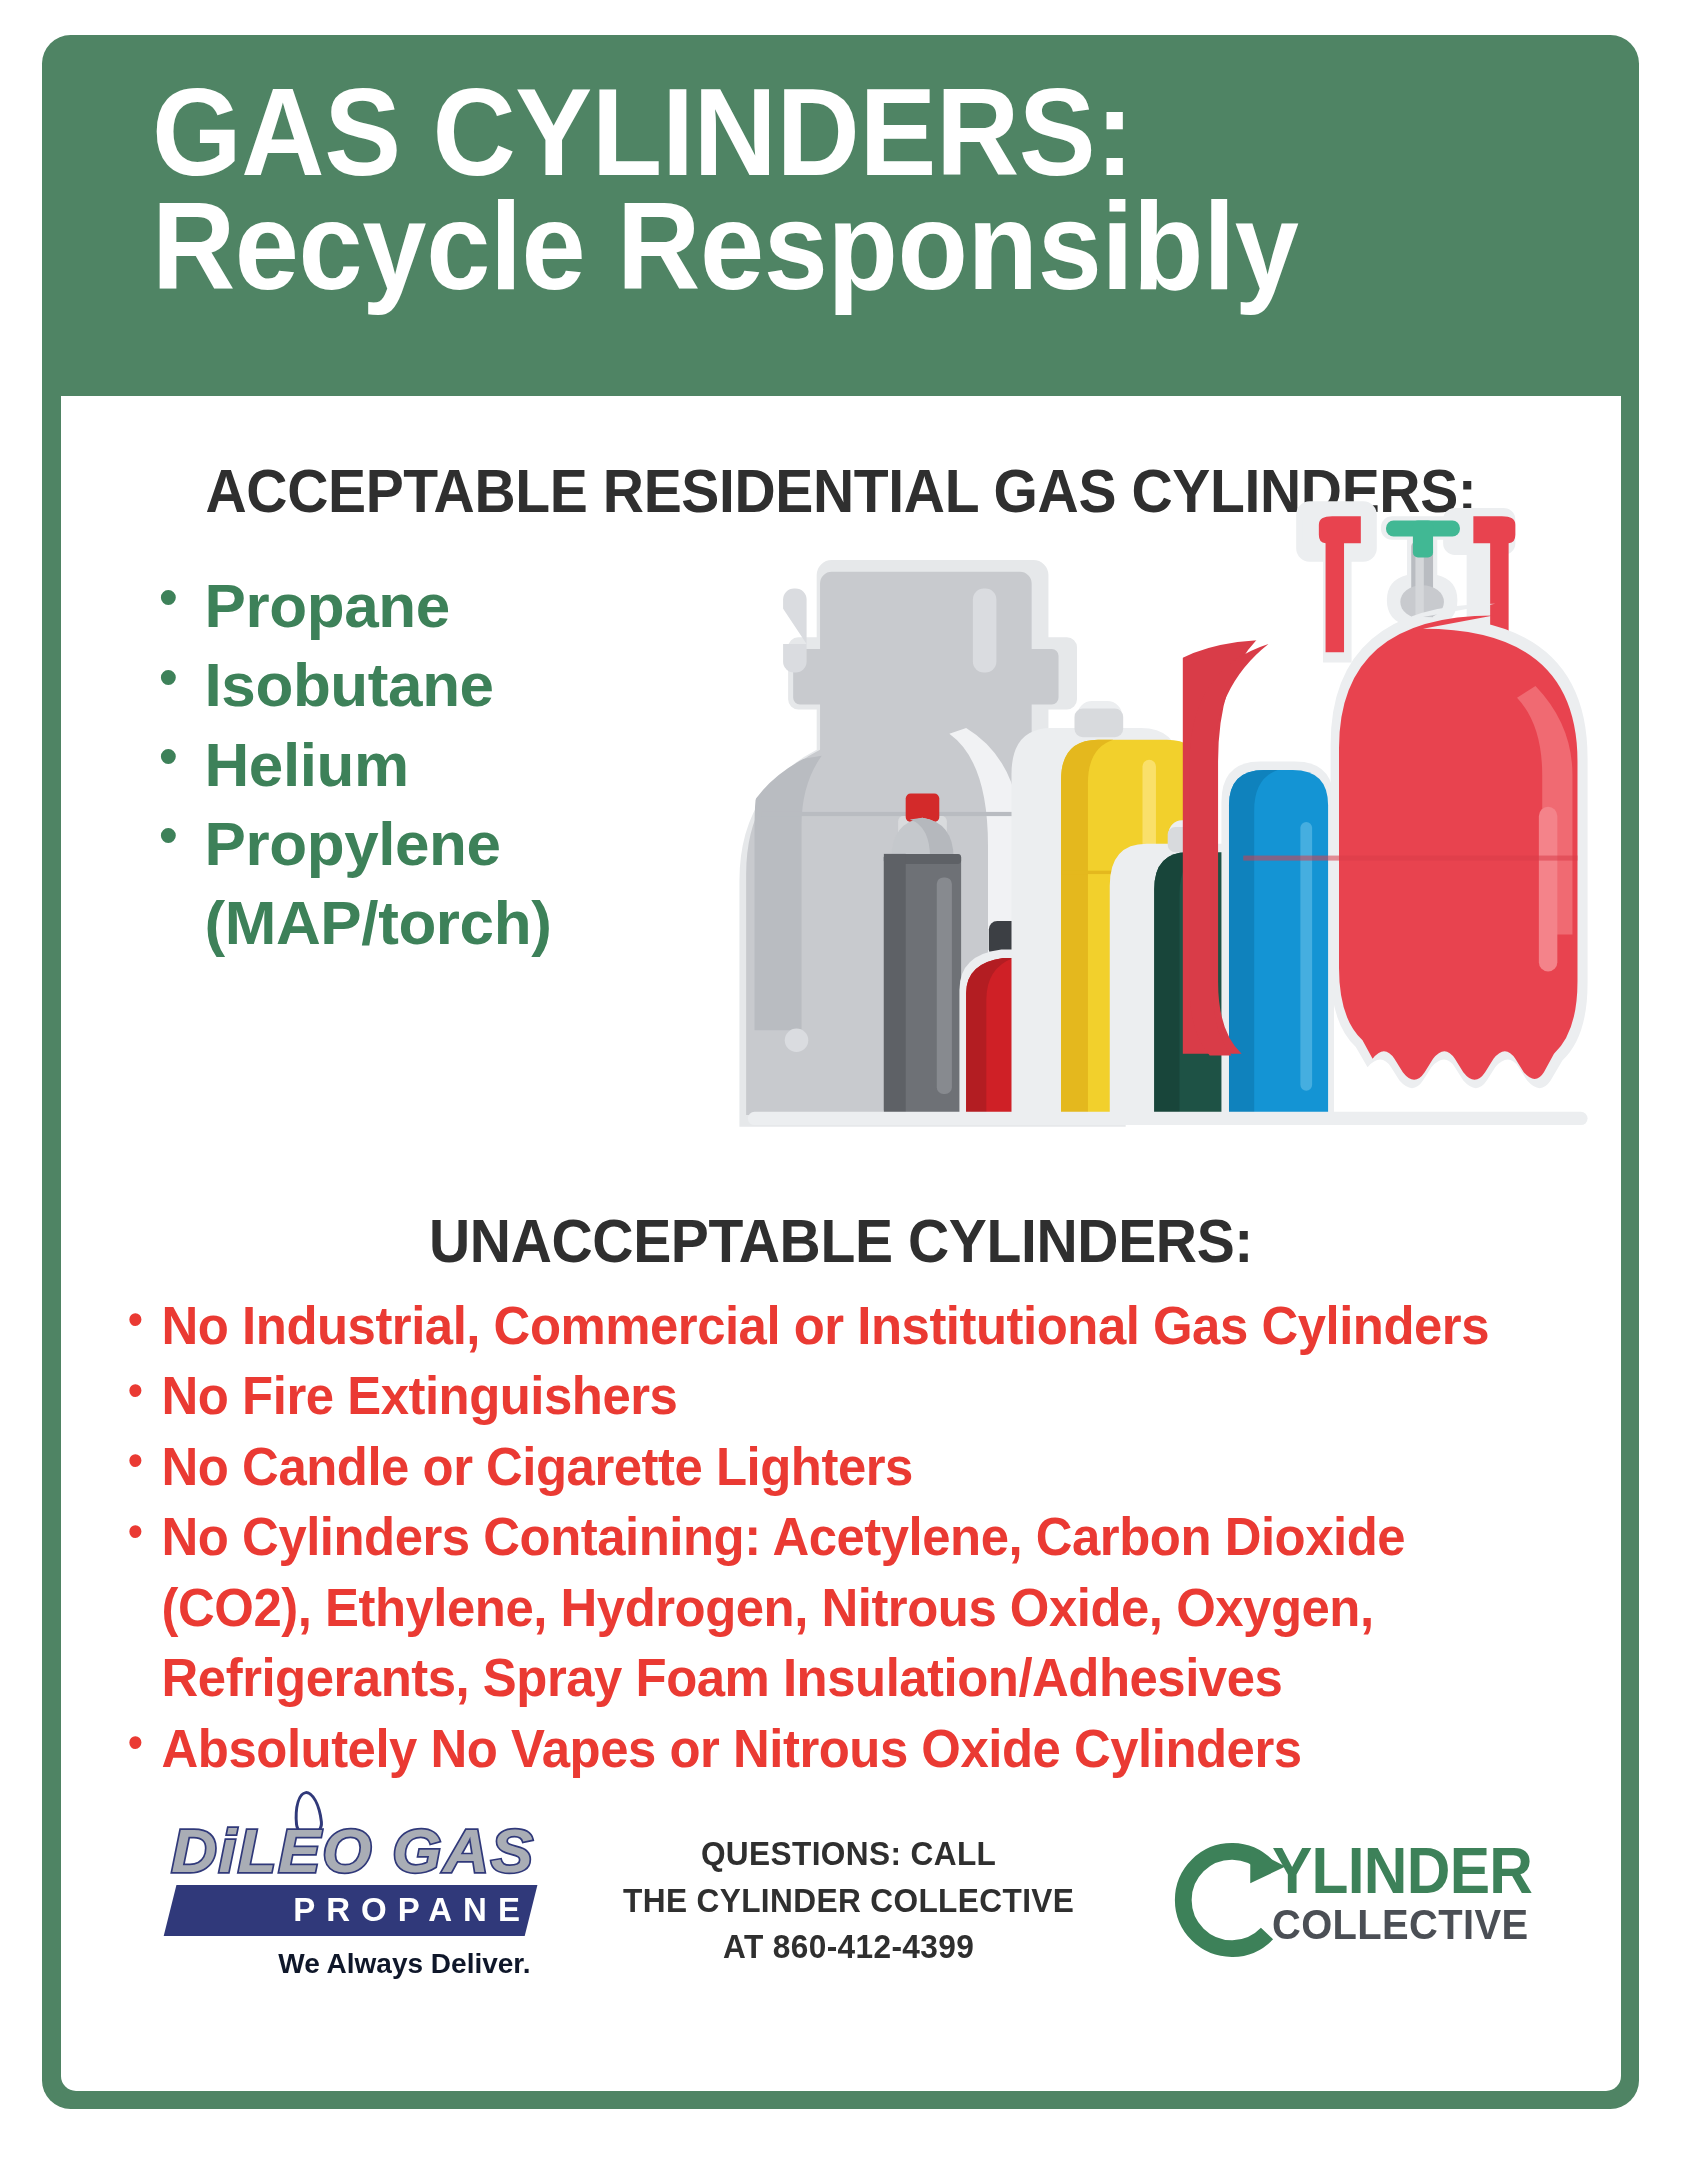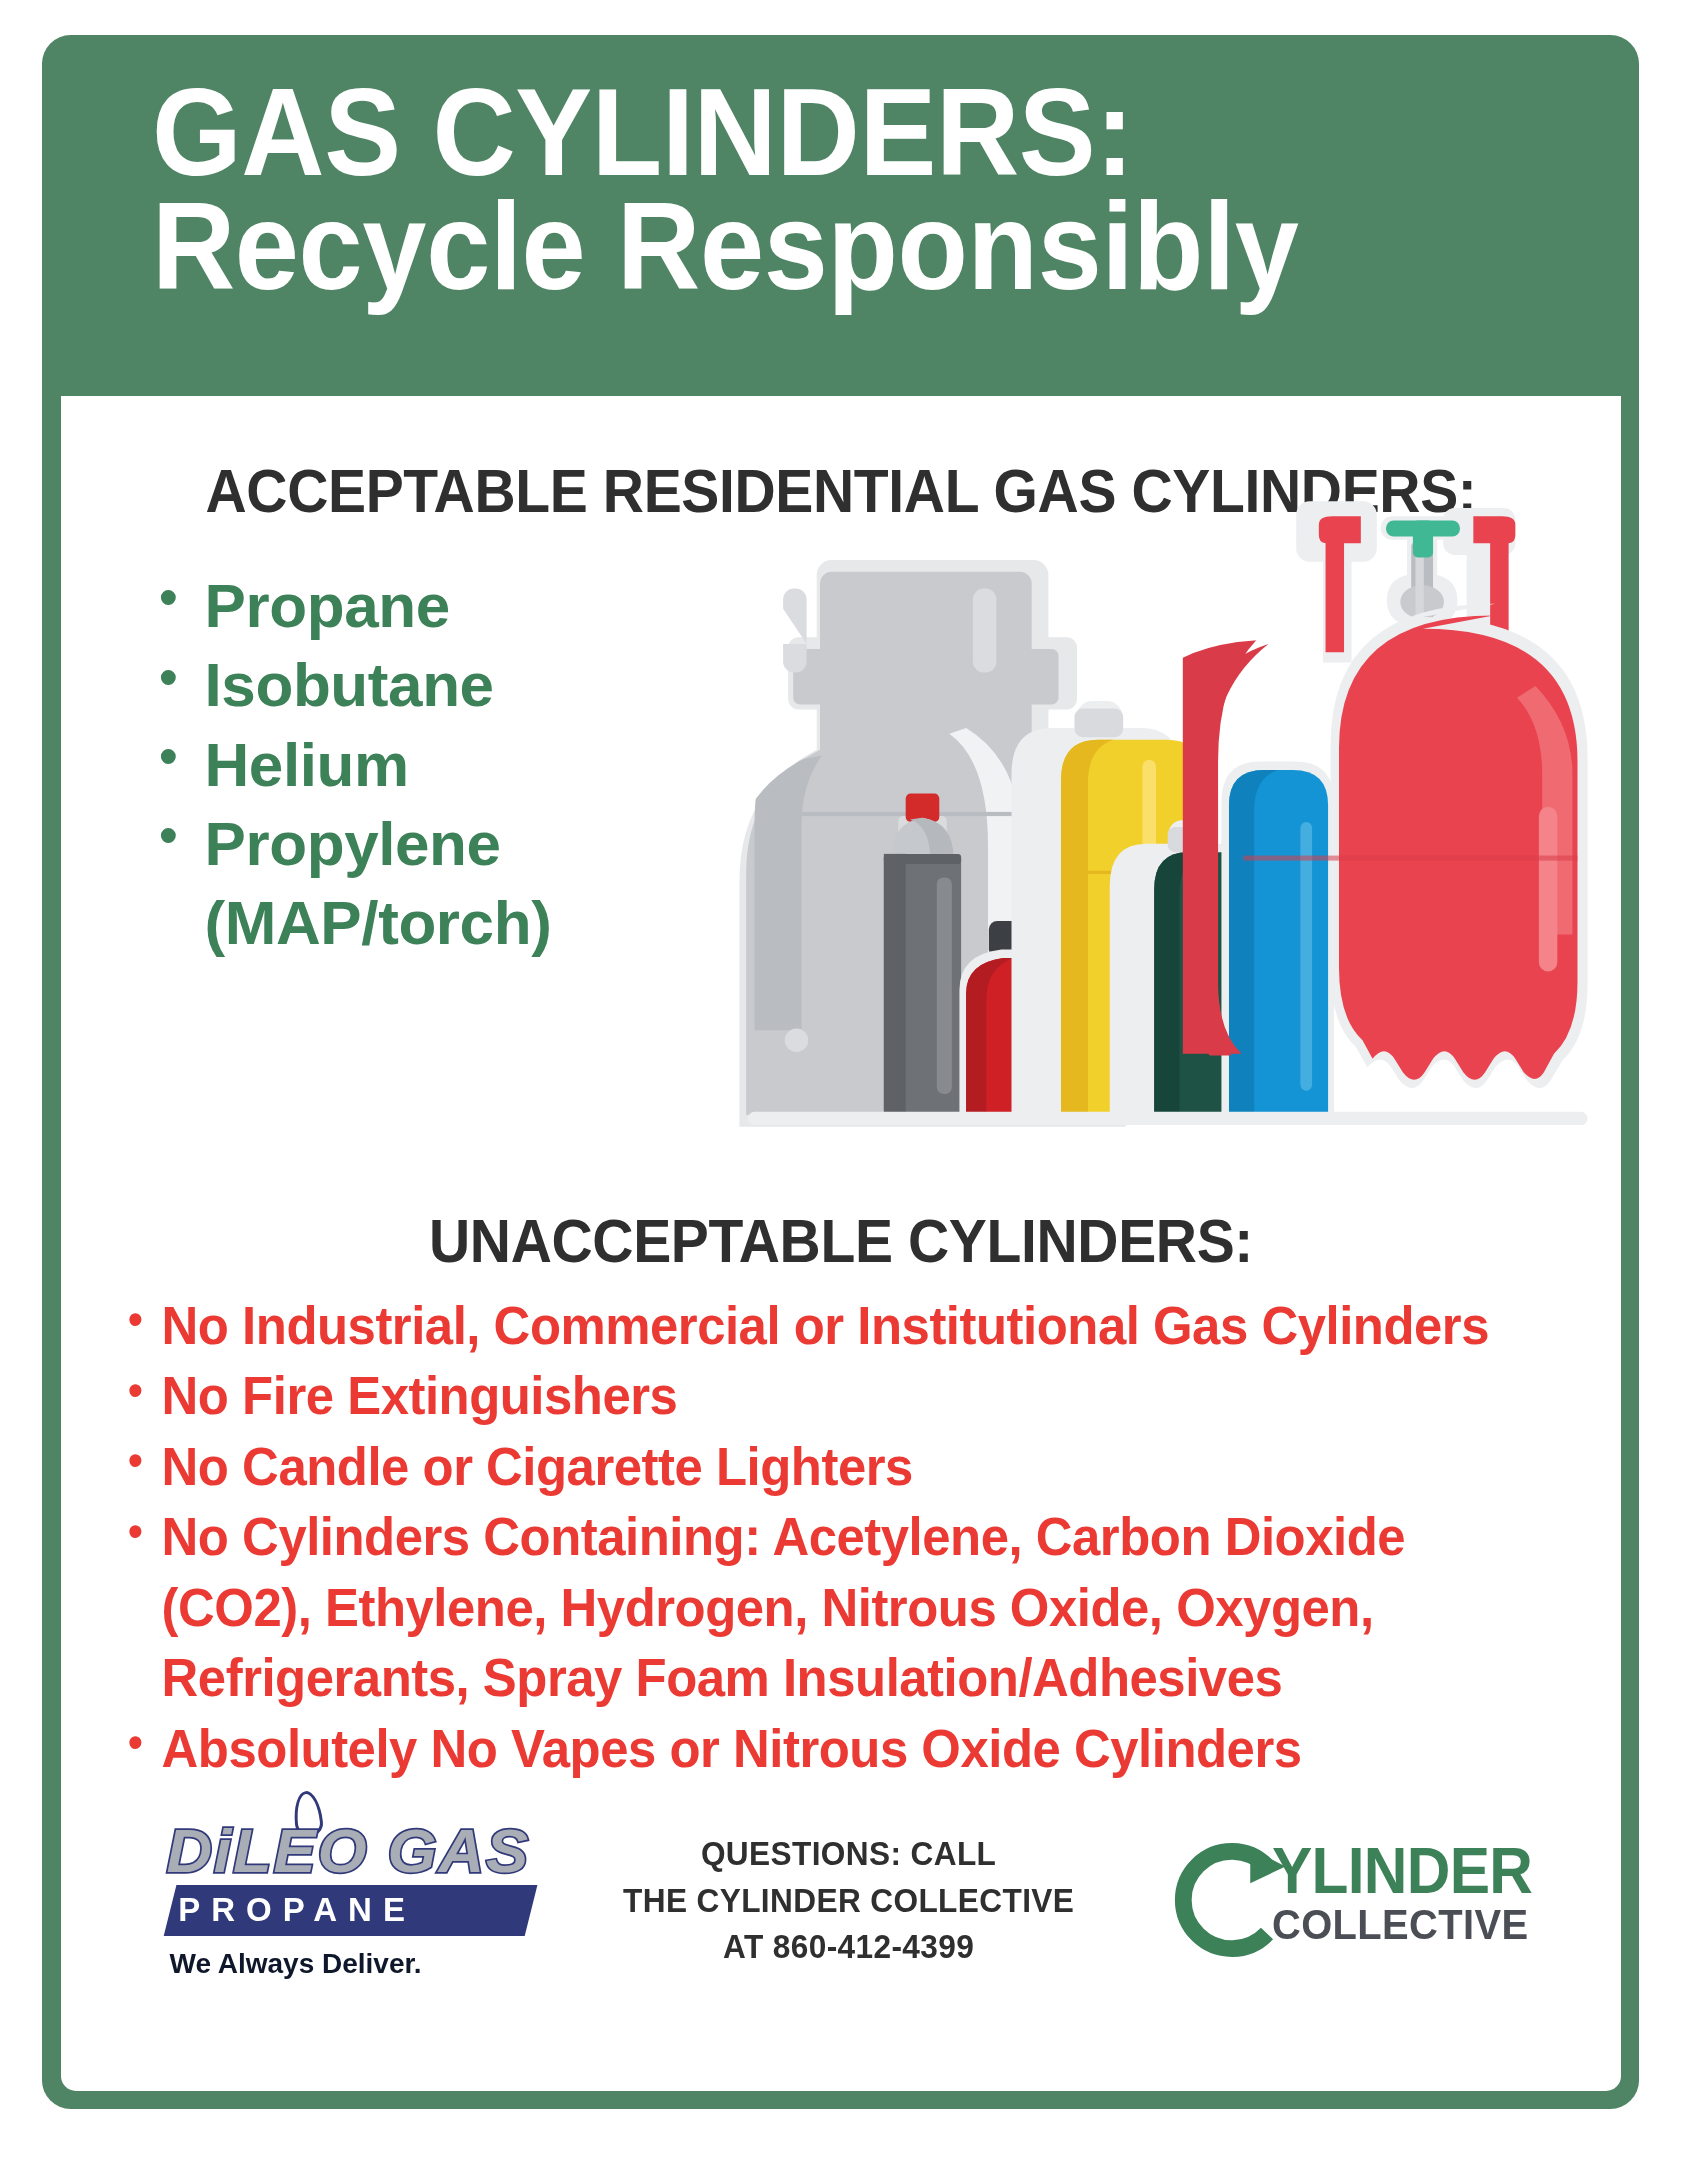--- a/index.html
+++ b/index.html
@@ -152,21 +152,21 @@
     align-items:center;
     justify-content:space-between;
     padding:0 92px 0 109px;
     box-sizing:border-box;
   }
 
   
   .dileo{
     position:relative;
     width:361px;
-    text-align:left;
+    text-align:right;
   }
   .dileo-main{
     font-size:62px;
     font-weight:700;
     font-style:italic;
     color:#a9adb5;
     letter-spacing:1.7px;
     -webkit-text-stroke:3.4px #30397a;
     paint-order:stroke fill;
     line-height:1;

